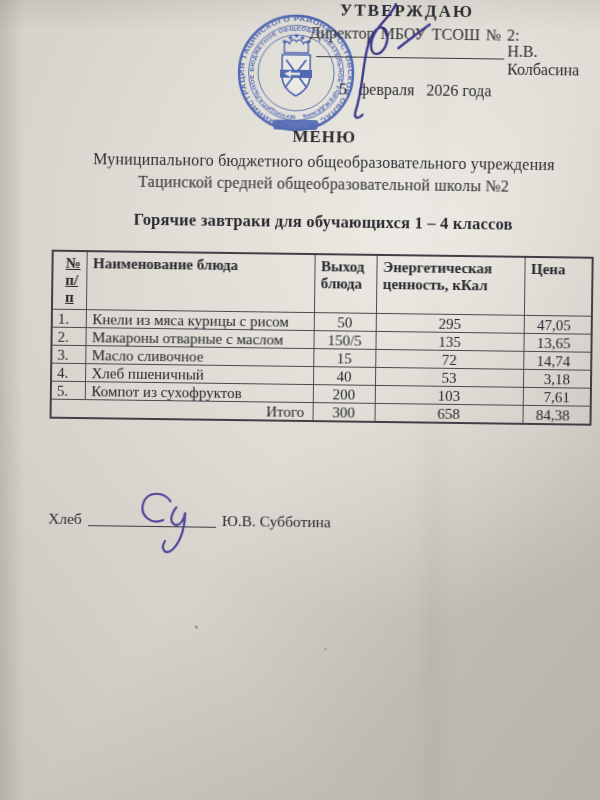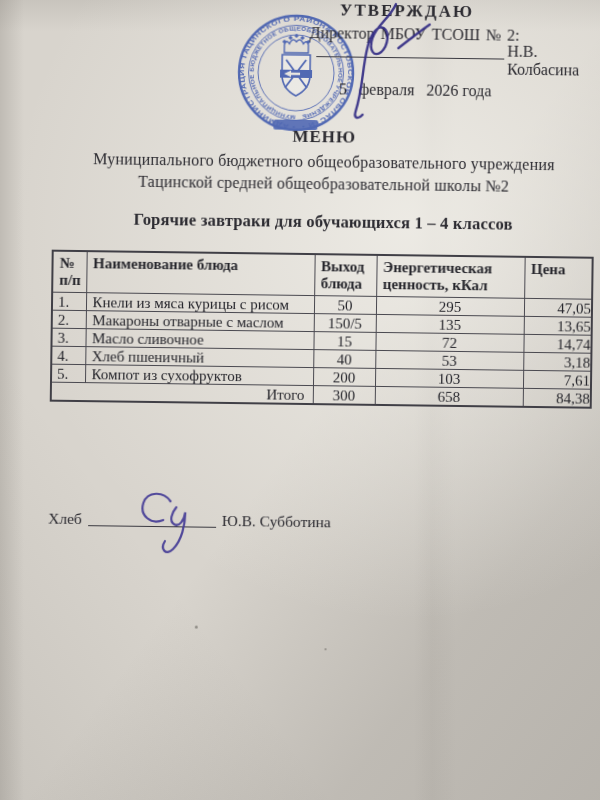--- a/index.html
+++ b/index.html
@@ -28,26 +28,26 @@
   .heading{left:52px;top:124px;width:548px;text-align:center;}
   .menu-title{font-size:17px;font-weight:bold;letter-spacing:1px;line-height:20px;margin:0 0 4px 0;}
   .org-line{font-size:16px;line-height:22px;letter-spacing:0.2px;}
   .subtitle{margin-top:17px;font-size:16.5px;font-weight:bold;letter-spacing:0.2px;}
   
   table.menu{position:absolute;left:55px;top:250px;width:540px;border-collapse:collapse;
     table-layout:fixed;font-size:15px;color:#26262c;}
   table.menu{border:2px solid #403f46;}
   .menu th,.menu td{border:1.2px solid #4a4950;overflow:hidden;}
   .menu th{font-weight:bold;text-align:left;vertical-align:top;padding:3px 2px 3px 6px;line-height:17px;font-size:15px;}
-  .menu th.c-num{padding-left:6px;}
+  .menu th.c-num{padding-left:12px;text-decoration:underline;}
   .menu td{height:17px;padding:0 2px;line-height:16px;vertical-align:middle;}
   .menu td.c-num{padding-left:5px;}
   .menu td.c-dish{padding-left:6px;}
   .menu td.c-out,.menu td.c-energy{text-align:center;}
-  .menu td.c-price{text-align:right;padding-right:0;border-radius:8px;}
+  .menu td.c-price{text-align:right;padding-right:20px;border-radius:8px;}
   .menu tr.total td.t-label{text-align:right;padding-right:8px;}
   .menu tr.total td{border-bottom-color:rgba(74,73,80,0.25);}
   
   .cook-row{left:55px;top:509px;display:flex;align-items:flex-end;font-size:15.5px;}
   .cook-line{width:128px;height:16px;border-bottom:1.3px solid #3a3940;margin:0 6px 2px 6px;}
   .cook-name{padding-bottom:0;}
   .speck{position:absolute;width:3px;height:3px;border-radius:50%;background:rgba(60,58,54,0.45);}
   svg text{font-family:"Liberation Sans", sans-serif;}
 </style>
 </head>

